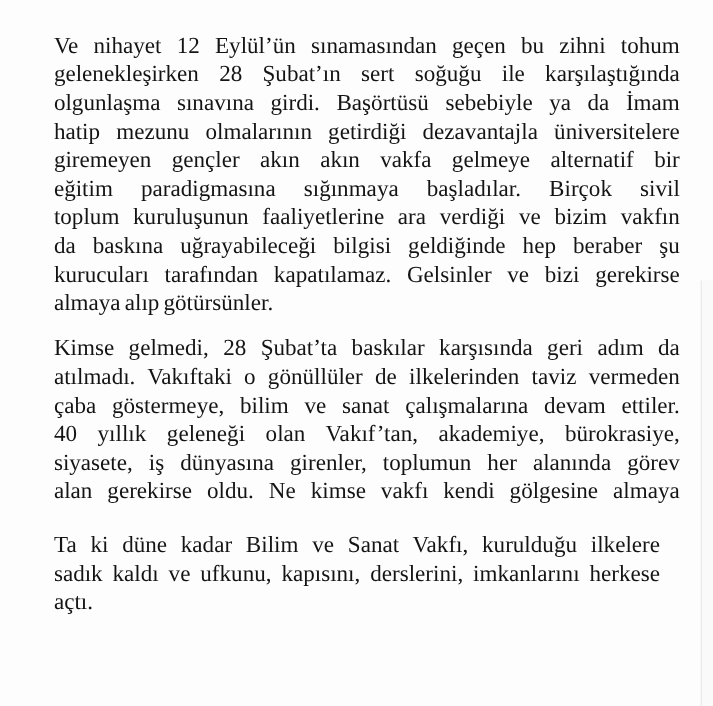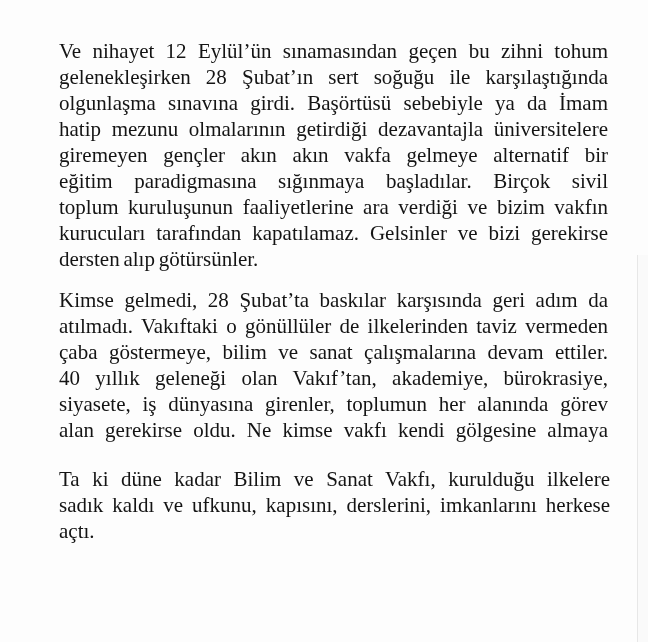--- a/index.html
+++ b/index.html
@@ -14,21 +14,21 @@
     overflow: hidden;
     font-family: "Liberation Serif", "DejaVu Serif", serif;
   }
   .text-block {
     position: absolute;
     left: 45px;
     top: 24px;
     width: 577px;
   }
   .paragraph {
-    margin: 14px;
+    margin: 4px;
   }
   .paragraph:nth-child(2) { margin-top: 15px; }
   .paragraph:nth-child(3) { margin-top: 23px; }
   .paragraph.narrow { width: 551px; }
   .line {
     font-size: 21px;
     line-height: 26px;
     letter-spacing: 0px;
     word-spacing: -1.5px;
     text-align: justify;
@@ -63,22 +63,23 @@
 <div class="page" style="background: rgb(253, 253, 253); color: rgb(20, 20, 20);">
   <div class="text-block">
       <div class="paragraph">
         <div class="line">Ve nihayet 12 Eylül’ün sınamasından geçen bu zihni tohum</div>
         <div class="line">gelenekleşirken 28 Şubat’ın sert soğuğu ile karşılaştığında</div>
         <div class="line">olgunlaşma sınavına girdi. Başörtüsü sebebiyle ya da İmam</div>
         <div class="line">hatip mezunu olmalarının getirdiği dezavantajla üniversitelere</div>
         <div class="line">giremeyen gençler akın akın vakfa gelmeye alternatif bir</div>
         <div class="line">eğitim paradigmasına sığınmaya başladılar. Birçok sivil</div>
         <div class="line">toplum kuruluşunun faaliyetlerine ara verdiği ve bizim vakfın</div>
+        <div class="line">da baskına uğrayabileceği bilgisi geldiğinde hep beraber şu</div>
         <div class="line">kurucuları tarafından kapatılamaz. Gelsinler ve bizi gerekirse</div>
-        <div class="line last">dersten alıp götürsünler.</div>
+        <div class="line last">almaya alıp götürsünler.</div>
       </div>
       <div class="paragraph">
         <div class="line">Kimse gelmedi, 28 Şubat’ta baskılar karşısında geri adım da</div>
         <div class="line">atılmadı. Vakıftaki o gönüllüler de ilkelerinden taviz vermeden</div>
         <div class="line">çaba göstermeye, bilim ve sanat çalışmalarına devam ettiler.</div>
         <div class="line">40 yıllık geleneği olan Vakıf’tan, akademiye, bürokrasiye,</div>
         <div class="line">siyasete, iş dünyasına girenler, toplumun her alanında görev</div>
         <div class="line">alan gerekirse oldu. Ne kimse vakfı kendi gölgesine almaya</div>
       </div>
       <div class="paragraph narrow">

